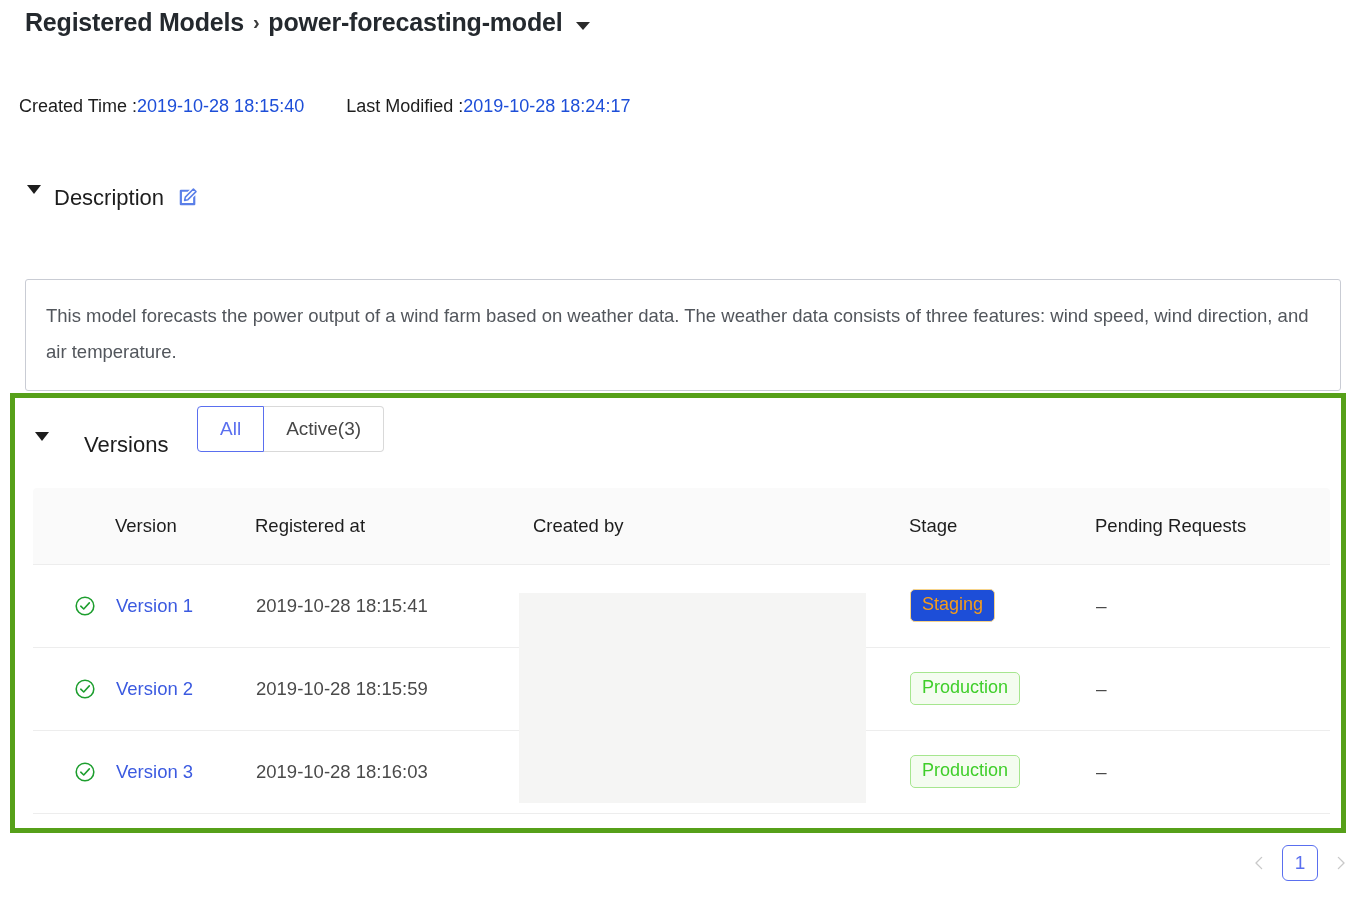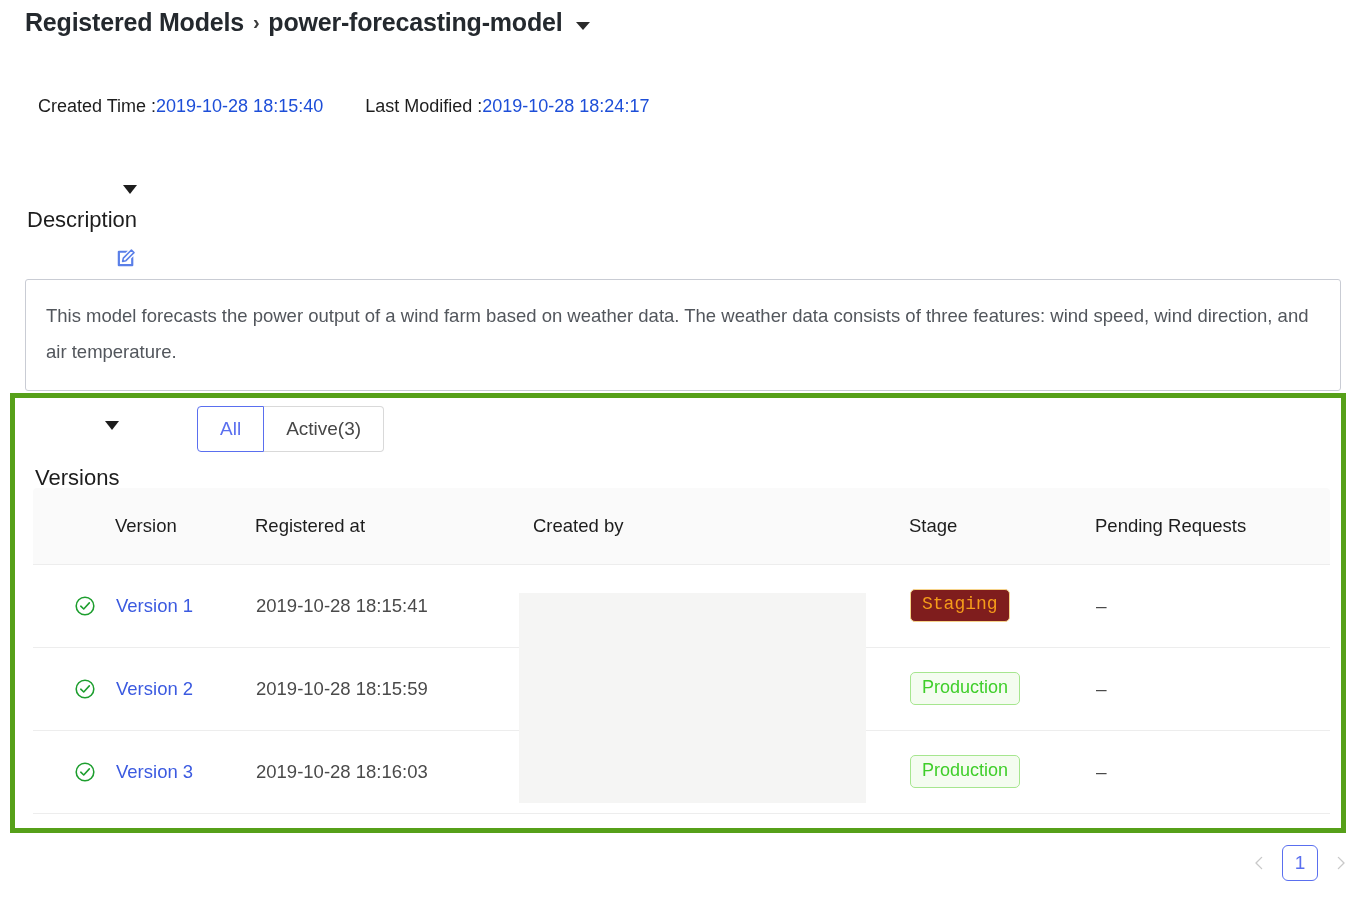--- a/index.html
+++ b/index.html
@@ -41,39 +41,38 @@
     border-top: 8px solid #2b2b2b;
     margin-left: 5px;
     position: relative;
     top: 3px;
     cursor: pointer;
   }
 
   
   .meta-row {
     position: absolute;
-    left: 38px; top: 96px;
+    left: 19px; top: 96px;
     display: flex;
     align-items: baseline;
     font-size: 18px;
     white-space: nowrap;
   }
   .meta-label { color: #1d1d1d; }
   .meta-value { color: #1d4ed8; }
   .meta-gap { width: 42px; display: inline-block; }
 
   
   .section-head {
     display: flex;
-    align-items: flex-end;
+    align-items: flex-start;
     gap: 13px;
     font-size: 22px;
     color: #1d1d1d;
     white-space: nowrap;
-    flex-direction: column;
   }
   .tri-down {
     width: 0; height: 0;
     border-left: 7px solid transparent;
     border-right: 7px solid transparent;
     border-top: 9px solid #1d1d1d;
     cursor: pointer;
     flex: 0 0 auto;
   }
   #description-heading { position: absolute; left: 27px; top: 185px; }
@@ -104,21 +103,21 @@
   
   .versions-card {
     position: absolute;
     left: 10px; top: 393px;
     width: 1336px; height: 440px;
     border: 5px solid #56a019;
     background: #ffffff;
   }
   #versions-heading {
     position: absolute;
-    left: 20px; top: 23px; gap: 35px;
+    left: 20px; top: 34px; gap: 35px;
   }
   .tab-group {
     position: absolute;
     left: 182px; top: 8px;
     display: flex;
     height: 46px;
   }
   .tab {
     display: flex;
     align-items: center;
@@ -183,23 +182,22 @@
 
   .badge {
     display: inline-block;
     font-size: 18px;
     padding: 4px 11px 5px;
     border-radius: 5px;
     line-height: 1.2;
   }
   .badge-staging {
     color: #f59c1a;
-    background: #7f1d1d;
+    background: #1d4ed8;
     border: 1.6px solid #f6d38a;
-    font-family: Liberation Mono, monospace;
   }
   .badge-production {
     color: #3fce2a;
     background: #f4fcf0;
     border: 1.6px solid #a6e68f;
   }
 
   
   .redaction {
     position: absolute;

